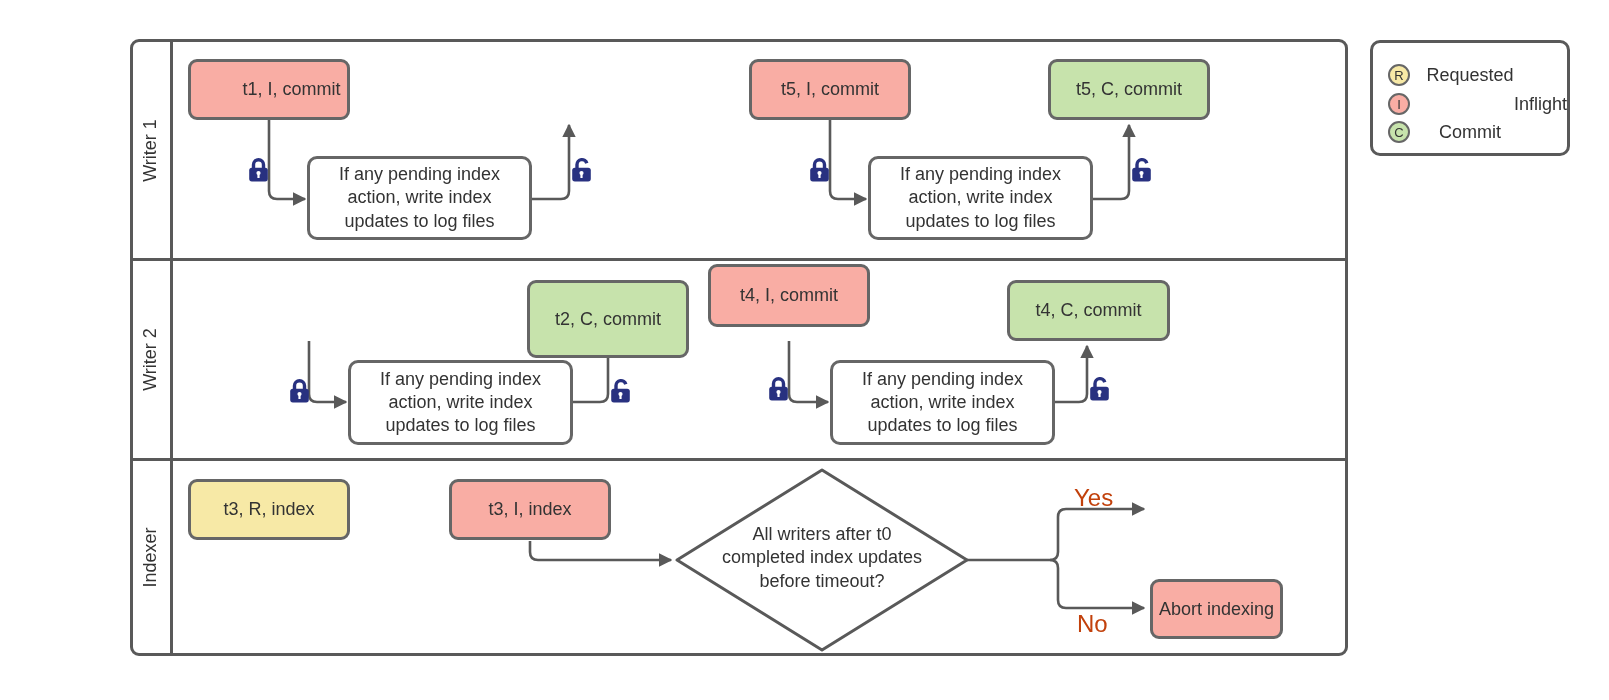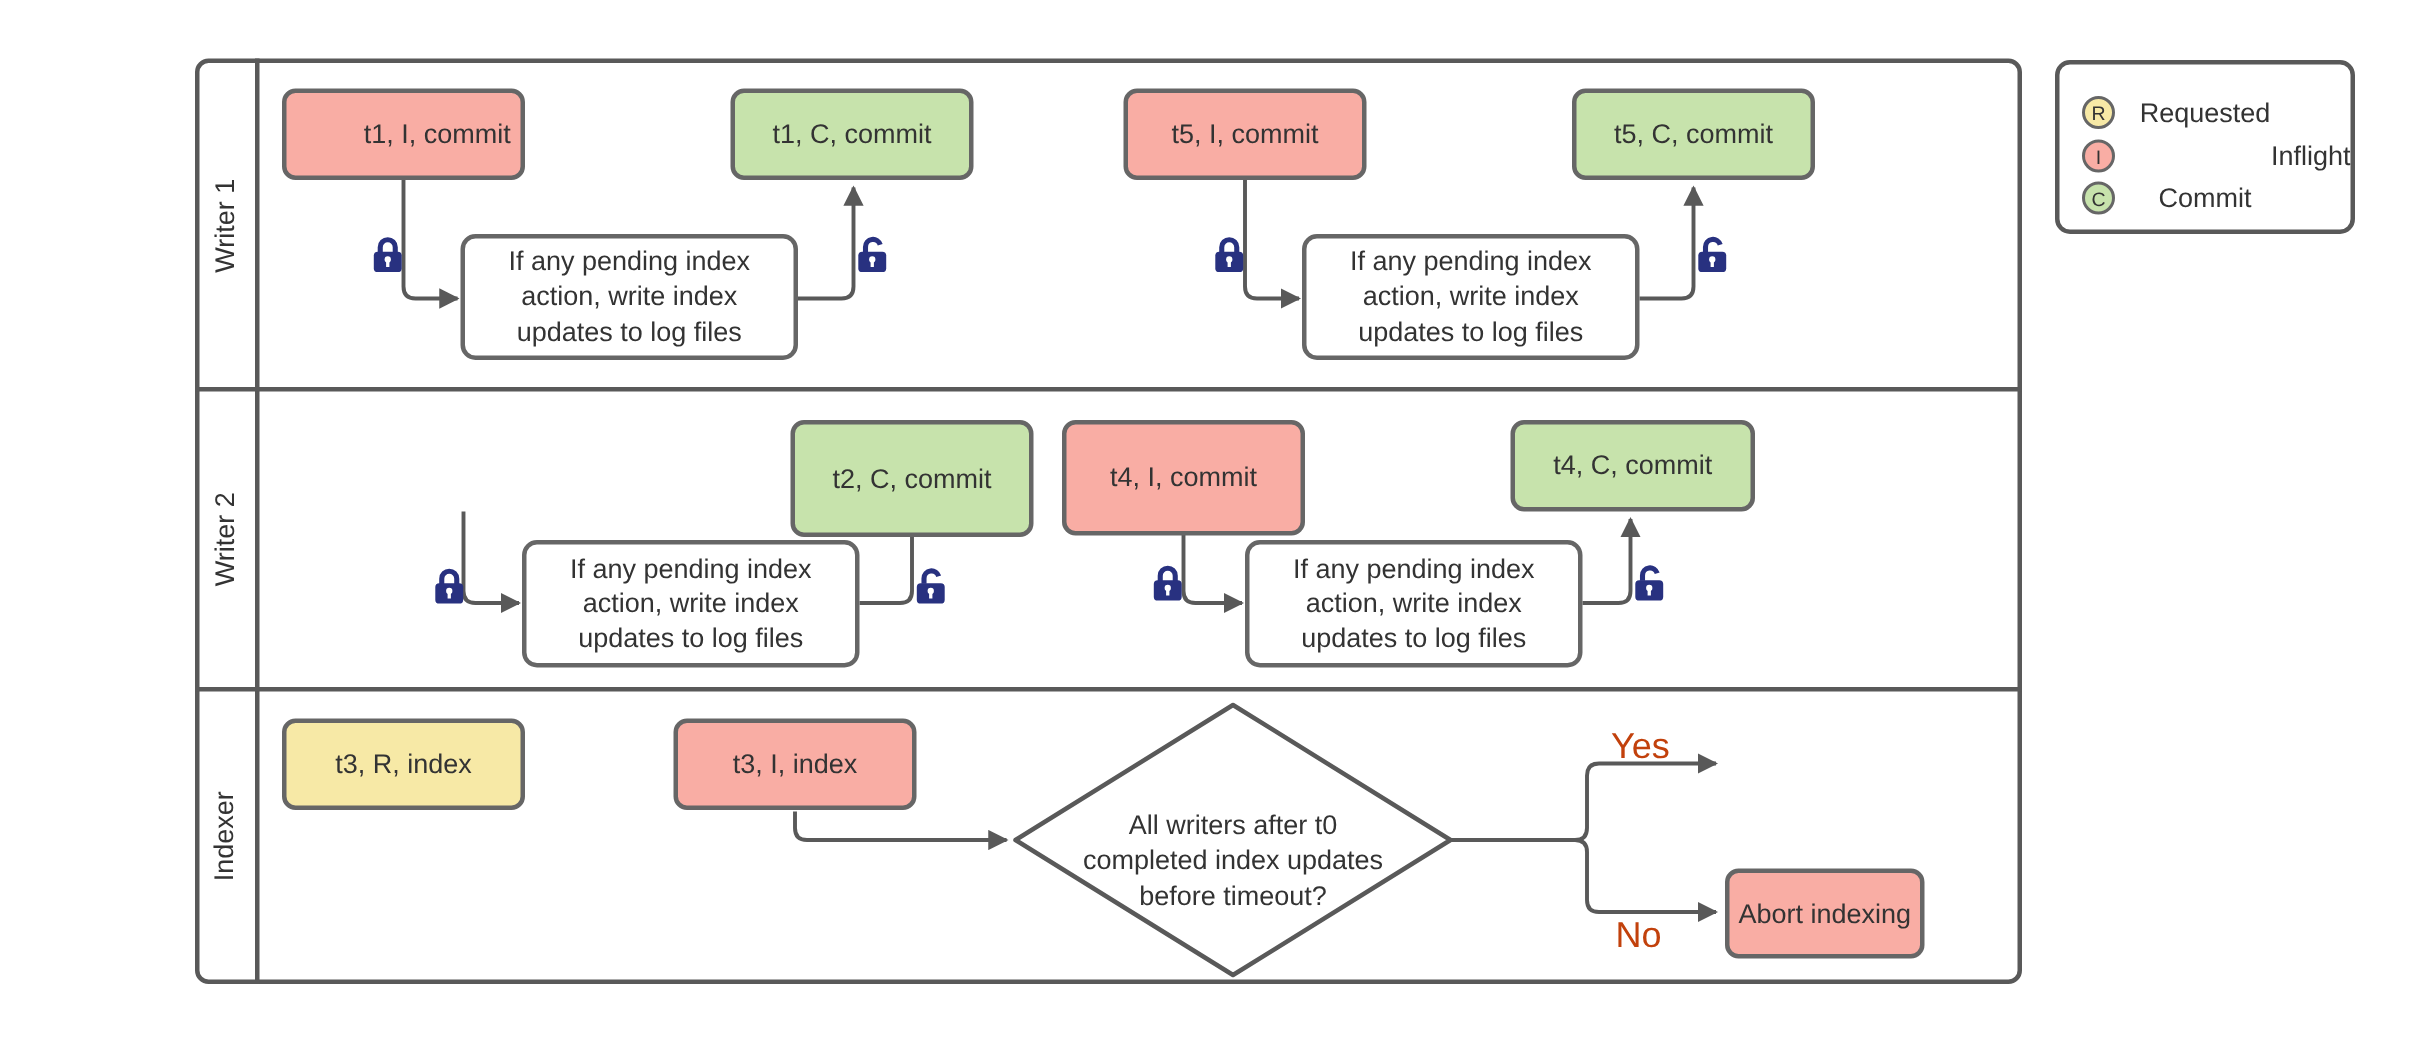--- a/index.html
+++ b/index.html
@@ -90,45 +90,44 @@
     <span class="lane-label">Writer 1</span>
   </div>
   <div class="abs lane-label-cell" style="top:261px;height:197px;">
     <span class="lane-label">Writer 2</span>
   </div>
   <div class="abs lane-label-cell" style="top:461px;height:192px;">
     <span class="lane-label">Indexer</span>
   </div>
 
   <div class="abs node fill-inflight" style="left:188px;top:59px;width:162px;height:61px;padding-left:45px;">t1, I, commit</div>
-  <div class="abs node fill-commit" style="left:487px;top:59px;width:162px;height:61px;">t1, C, commit</div>
   <div class="abs node fill-inflight" style="left:749px;top:59px;width:162px;height:61px;">t5, I, commit</div>
   <div class="abs node fill-commit" style="left:1048px;top:59px;width:162px;height:61px;">t5, C, commit</div>
   <div class="abs node fill-white process multiline" style="left:307px;top:156px;width:225px;height:84px;">If any pending index
 action, write index
 updates to log files</div>
   <div class="abs node fill-white process multiline" style="left:868px;top:156px;width:225px;height:84px;">If any pending index
 action, write index
 updates to log files</div>
 
   <div class="abs node fill-commit" style="left:527px;top:280px;width:162px;height:78px;">t2, C, commit</div>
-  <div class="abs node fill-inflight" style="left:708px;top:280px;width:162px;height:77px;">t4, I, commit</div>
+  <div class="abs node fill-inflight" style="left:708px;top:264px;width:162px;height:63px;">t4, I, commit</div>
   <div class="abs node fill-commit" style="left:1007px;top:280px;width:163px;height:61px;">t4, C, commit</div>
   <div class="abs node fill-white process multiline" style="left:348px;top:360px;width:225px;height:85px;">If any pending index
 action, write index
 updates to log files</div>
   <div class="abs node fill-white process multiline" style="left:830px;top:360px;width:225px;height:85px;">If any pending index
 action, write index
 updates to log files</div>
 
   <div class="abs node fill-requested" style="left:188px;top:479px;width:162px;height:61px;">t3, R, index</div>
   <div class="abs node fill-inflight" style="left:449px;top:479px;width:162px;height:61px;">t3, I, index</div>
   <div class="abs node fill-inflight" style="left:1150px;top:579px;width:133px;height:60px;">Abort indexing</div>
 
-  <div class="abs diamond-text multiline" style="left:692px;top:529px;width:260px;height:90px;">All writers after t0
+  <div class="abs diamond-text multiline" style="left:692px;top:513px;width:260px;height:90px;">All writers after t0
 completed index updates
 before timeout?</div>
   <div class="abs edge-label" style="left:1074px;top:484px;">Yes</div>
   <div class="abs edge-label" style="left:1077px;top:610px;">No</div>
 
   <span class="abs lock" style="left:247px;top:156px;">
     <svg width="23" height="27" viewBox="0 0 23 27">
         <path d="M6.5 13 V8.8 a5 5 0 0 1 10 0 V13" fill="none" stroke="#283180" stroke-width="3.4"></path>
         <rect x="2.2" y="11.8" width="18.6" height="13.6" rx="2.6" fill="#283180"></rect>
         <circle cx="11.5" cy="17" r="2.1" fill="#ffffff"></circle>

